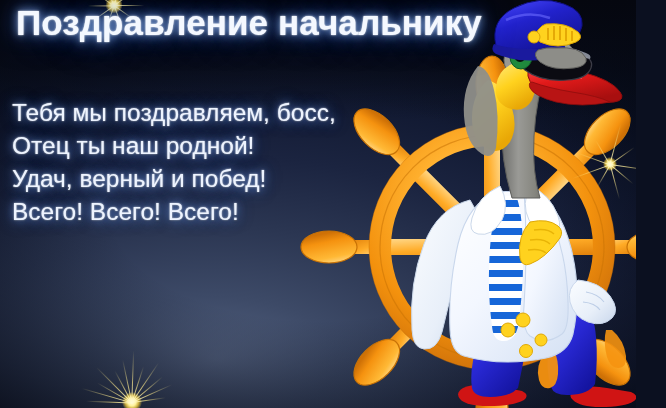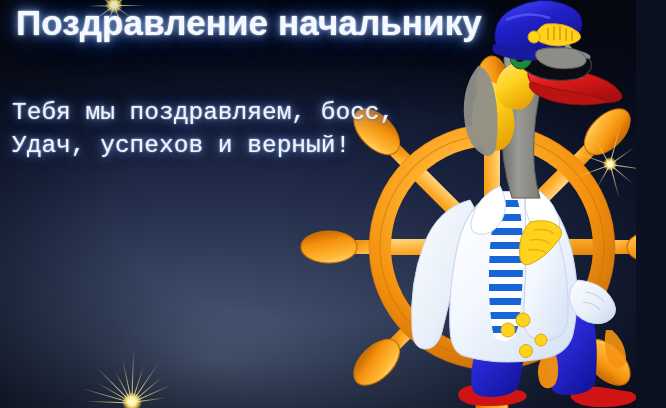--- a/index.html
+++ b/index.html
@@ -66,21 +66,20 @@
   .pline{
     font-size:24.5px;
     line-height:33px;
     color:#eef4ff;
     white-space:nowrap;
     text-shadow:
       0 0 2px rgba(255,255,255,.8),
       0 0 8px rgba(130,175,255,.75),
       0 0 16px rgba(55,110,220,.55),
       0 1px 2px rgba(0,0,0,.5);
-    font-family: Liberation Mono, monospace;
   }
 
   
   #art{position:absolute;left:0;top:0;width:666px;height:408px;}
 </style>
 </head>
 <body>
 
 <div id="card">
 
@@ -391,16 +390,18 @@
     <span class="ray" style="width:48px;transform:rotate(304deg);"></span>
     <span class="ray" style="width:40px;transform:rotate(320deg);"></span>
     <span class="ray" style="width:44px;transform:rotate(336deg);"></span>
     <span class="ray" style="width:34px;transform:rotate(352deg);"></span>
   </div>
 
   <div id="title">Поздравление начальнику</div>
 
   <div id="poem">
     <div class="pline">Тебя мы поздравляем, босс,</div>
-    <div class="pline">Удач, успехов и верный!</div>
+    <div class="pline">Отец ты наш родной!</div>
+    <div class="pline">Удач, верный и побед!</div>
+    <div class="pline">Всего! Всего! Всего!</div>
   </div>
 
 </div>
 
 </body></html>

